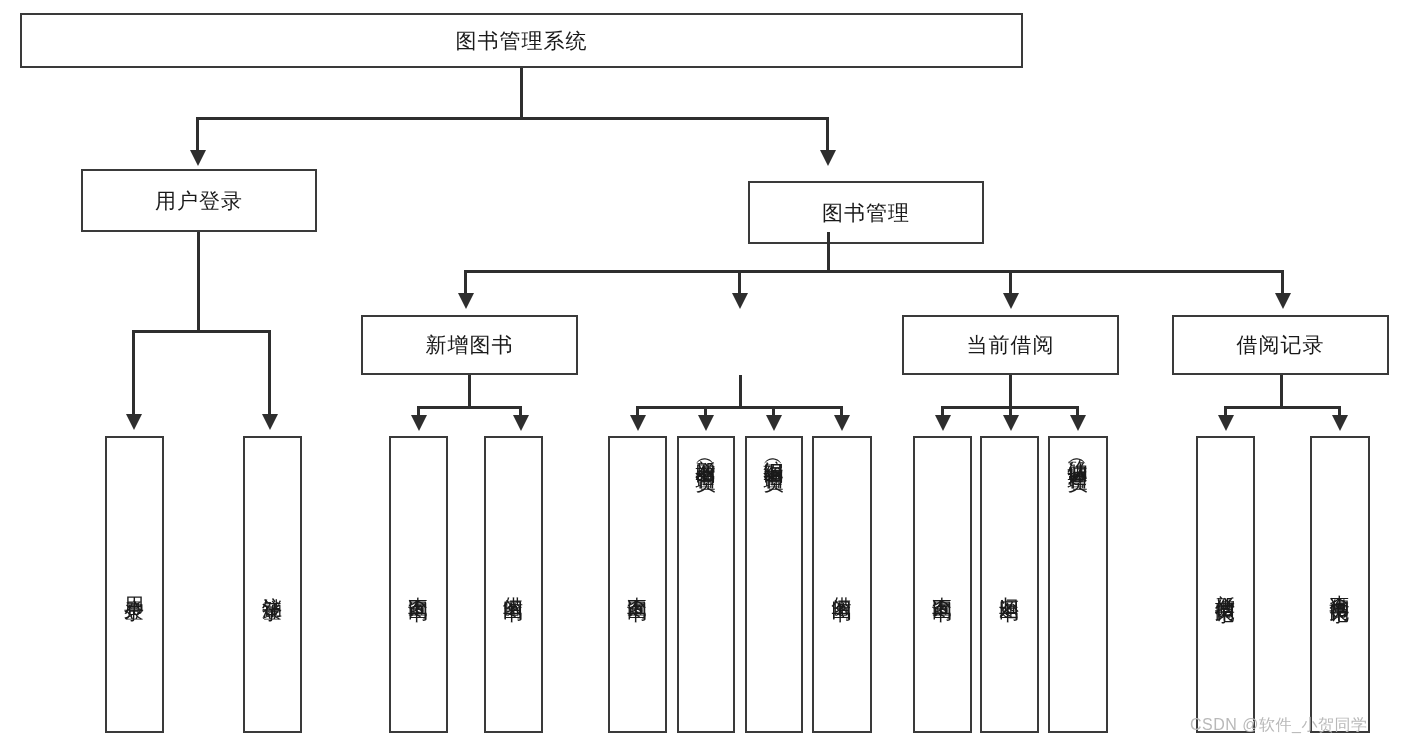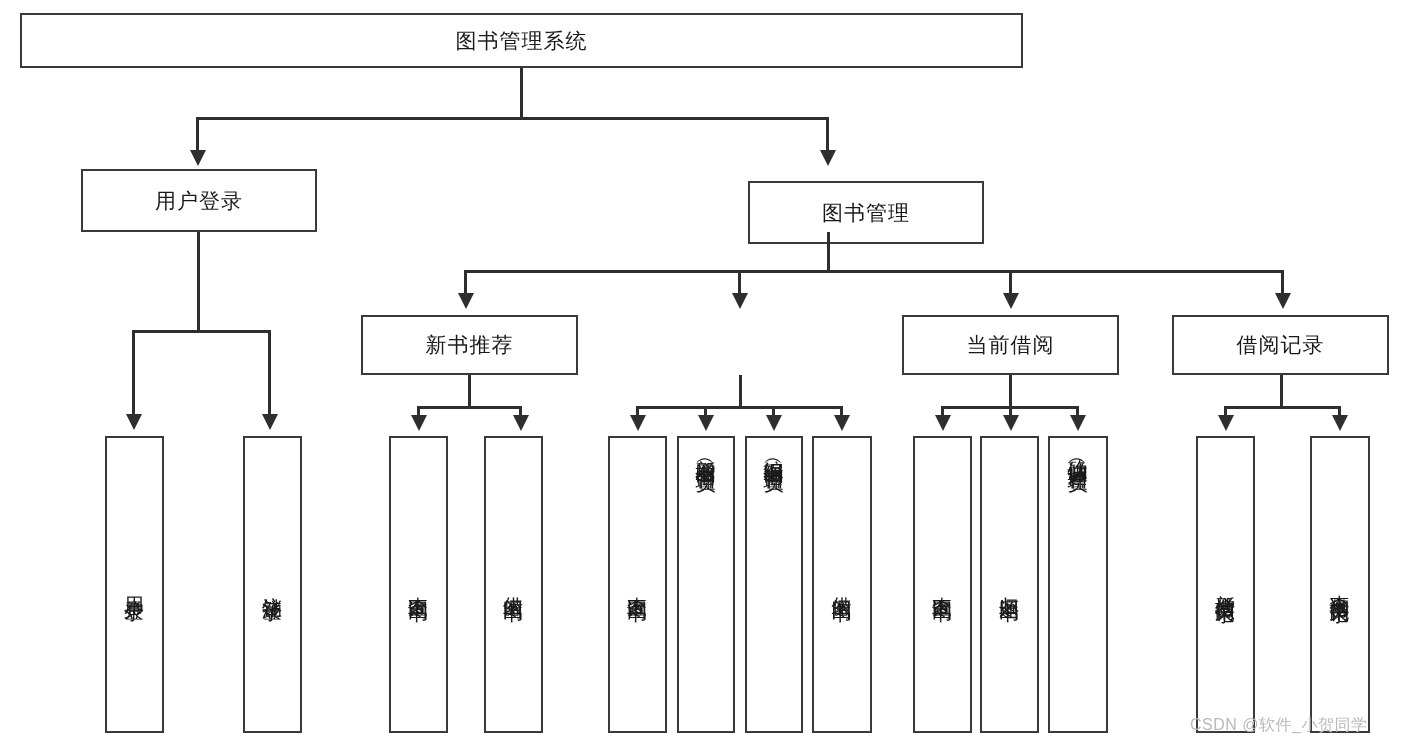--- a/index.html
+++ b/index.html
@@ -105,21 +105,21 @@
   <div class="edge v" style="left:464px; top:270px; width:3px; height:25px;"></div>
   <div class="arrow" style="left:458px; top:293px;"></div>
   <div class="edge v" style="left:738px; top:270px; width:3px; height:25px;"></div>
   <div class="arrow" style="left:732px; top:293px;"></div>
   <div class="edge v" style="left:1009px; top:270px; width:3px; height:25px;"></div>
   <div class="arrow" style="left:1003px; top:293px;"></div>
   <div class="edge v" style="left:1281px; top:270px; width:3px; height:25px;"></div>
   <div class="arrow" style="left:1275px; top:293px;"></div>
 
   <div class="node horiz" style="left:361px; top:315px; width:217px; height:60px;">
-    <span>新书推荐</span>
+    <span>新增图书</span>
   </div>
   <div class="node horiz" style="left:902px; top:315px; width:217px; height:60px;">
     <span>当前借阅</span>
   </div>
   <div class="node horiz" style="left:1172px; top:315px; width:217px; height:60px;">
     <span>借阅记录</span>
   </div>
 
   <div class="edge v" style="left:468px; top:375px; width:3px; height:33px;"></div>
   <div class="edge h" style="left:417px; top:406px; width:105px; height:3px;"></div>

